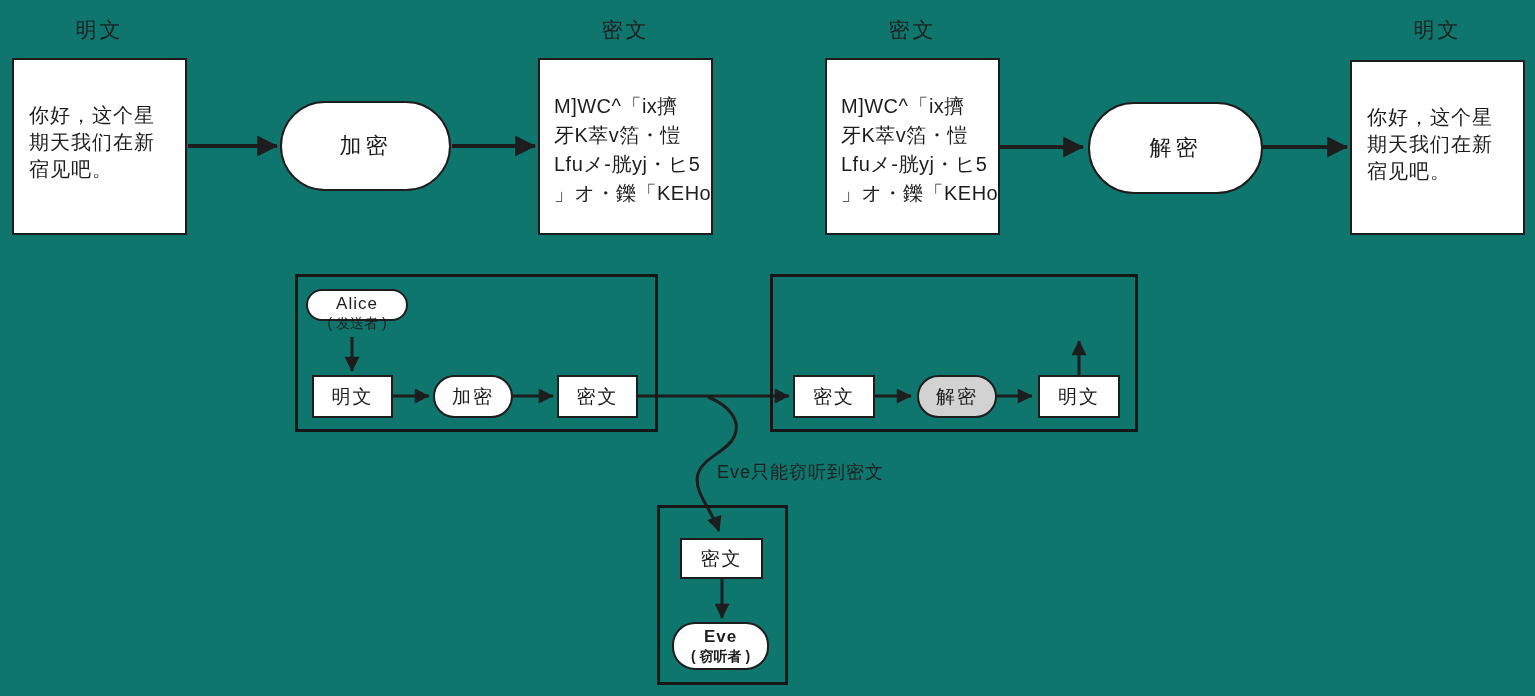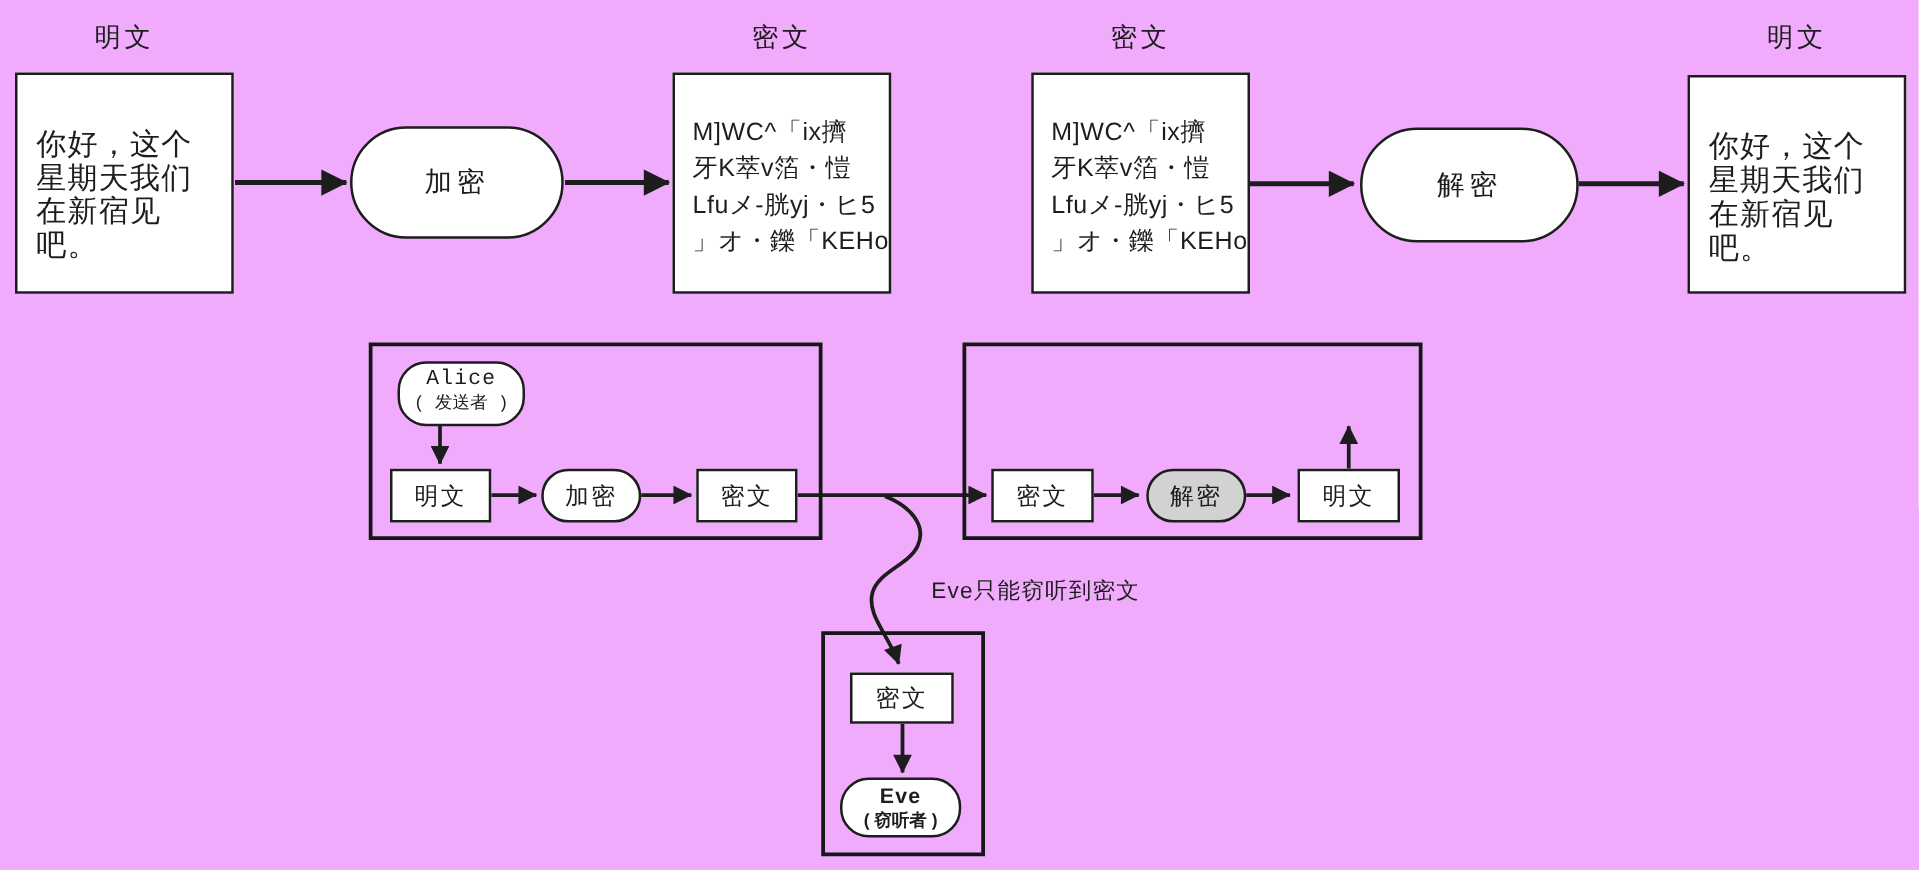--- a/index.html
+++ b/index.html
@@ -1,25 +1,25 @@
 <!DOCTYPE html>
 <html><head>
 <meta charset="utf-8">
 <style>
   html,body{margin:0;padding:0;background:#ffffff;}
   .canvas{
-    position:relative;width:1535px;height:696px;background:#f0abfc;
+    position:relative;width:1535px;height:696px;background:#0f766e;
     font-family:"Liberation Sans","DejaVu Sans",sans-serif;color:#1d1d1d;overflow:hidden;
   }
   .connectors{position:absolute;left:0;top:0;z-index:1;}
   .cap{position:absolute;z-index:3;width:175px;text-align:center;
        font-size:21px;letter-spacing:3px;top:16px;}
   .tbox{position:absolute;z-index:3;width:175px;height:177px;top:58px;
         border:2px solid #1d1d1d;background:#fff;box-sizing:border-box;}
-  .msg{margin:42px 8px 0 15px;font-size:24px;line-height:27px;letter-spacing:1px;width:133px;}
+  .msg{margin:42px 8px 0 15px;font-size:20px;line-height:27px;letter-spacing:1px;width:133px;}
   .ciph{margin:32px 4px 0 14px;font-size:20px;line-height:29px;letter-spacing:0.5px;white-space:nowrap;}
   .stadL{position:absolute;z-index:3;border:2px solid #1d1d1d;background:#fff;box-sizing:border-box;
          border-radius:46px;display:flex;align-items:center;justify-content:center;
          font-size:22px;letter-spacing:4px;}
   .panel{position:absolute;z-index:2;border:3px solid #161616;background:transparent;box-sizing:border-box;}
   .sbox{position:absolute;z-index:3;border:2px solid #1d1d1d;background:#fff;box-sizing:border-box;
         display:flex;align-items:center;justify-content:center;font-size:19px;letter-spacing:2px;}
   .stadS{position:absolute;z-index:3;border:2px solid #1d1d1d;background:#fff;box-sizing:border-box;
          border-radius:22px;display:flex;align-items:center;justify-content:center;
          font-size:19px;letter-spacing:2px;}
@@ -97,34 +97,34 @@
   <div class="stadL" style="left:1088px;top:102px;width:175px;height:92px;">
     <span>解密</span>
   </div>
 
   <div class="cap" style="left:1350px;">明文</div>
   <div class="tbox" style="left:1350px;top:60px;height:175px;">
     <div class="msg">你好，这个星期天我们在新宿见吧。</div>
   </div>
 
   <div class="panel" style="left:295px;top:274px;width:363px;height:158px;"></div>
-  <div class="capsule" style="left:318px;top:289px;width:102px;height:52px;font-family:Liberation Mono, monospace;">
+  <div class="capsule" style="left:306px;top:289px;width:102px;height:32px;">
     <div class="nm">Alice</div>
     <div class="rl">( 发送者 )</div>
   </div>
   <div class="sbox" style="left:312px;top:375px;width:81px;height:43px;">明文</div>
   <div class="stadS" style="left:433px;top:375px;width:80px;height:43px;">加密</div>
   <div class="sbox" style="left:557px;top:375px;width:81px;height:43px;">密文</div>
 
   <div class="panel" style="left:770px;top:274px;width:368px;height:158px;"></div>
   <div class="sbox" style="left:793px;top:375px;width:82px;height:43px;">密文</div>
   <div class="stadS gray" style="left:917px;top:375px;width:80px;height:43px;">解密</div>
   <div class="sbox" style="left:1038px;top:375px;width:82px;height:43px;">明文</div>
 
-  <div class="note" style="left:717px;top:460px;margin-left:28px;">Eve只能窃听到密文</div>
+  <div class="note" style="left:717px;top:460px;">Eve只能窃听到密文</div>
   <div class="panel" style="left:657px;top:505px;width:131px;height:180px;"></div>
   <div class="sbox" style="left:680px;top:538px;width:83px;height:41px;">密文</div>
   <div class="capsule" style="left:672px;top:622px;width:97px;height:48px;font-weight:bold;">
     <div class="nm">Eve</div>
     <div class="rl">( 窃听者 )</div>
   </div>
 
 </div>
 
 </body></html>

